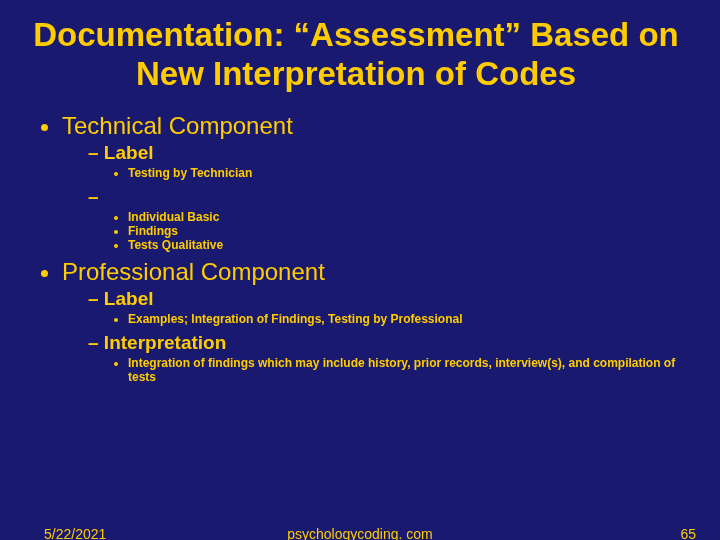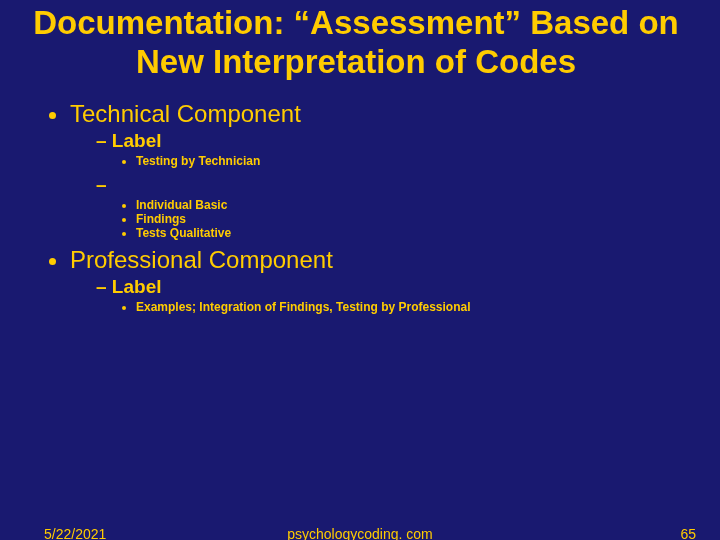--- a/index.html
+++ b/index.html
@@ -10,33 +10,33 @@
     background: #191970;
     font-family: Arial, Helvetica, sans-serif;
     color: #ffcc00;
     overflow: hidden;
   }
   .slide {
     width: 712px;
     height: 540px;
     position: relative;
     box-sizing: border-box;
-    padding: 4px 28px 0 28px;
+    padding: 16px 28px 0 28px;
   }
   .title {
     text-align: center;
     font-weight: bold;
     font-size: 33px;
     line-height: 1.18;
     margin-top: 0;
     margin-bottom: 18px;
   }
   ul.lvl1 {
     list-style: disc;
-    margin: 12px;
+    margin: 4px;
     padding-left: 30px;
     font-size: 24px;
   }
   ul.lvl1 > li {
     margin-bottom: 2px;
   }
   ul.lvl2 {
     list-style: none;
     margin: 2px 0 4px 0;
     padding-left: 26px;
@@ -104,20 +104,26 @@
     </li>
     <li>
       <span>Professional Component</span>
       <ul class="lvl2">
         <li>
           <span>Label</span>
           <ul class="lvl3">
             <li>Examples; Integration of Findings, Testing by Professional</li>
           </ul>
         </li>
+        <li>
+          <span>Interpretation</span>
+          <ul class="lvl3">
+            <li>Integration of findings which may include history, prior records, interview(s), and compilation of tests</li>
+          </ul>
+        </li>
       </ul>
     </li>
   </ul>
 
   <div class="footer">
     <span class="footer-date">5/22/2021</span>
     <span class="footer-center">psychologycoding. com</span>
     <span class="footer-num">65</span>
   </div>
 

